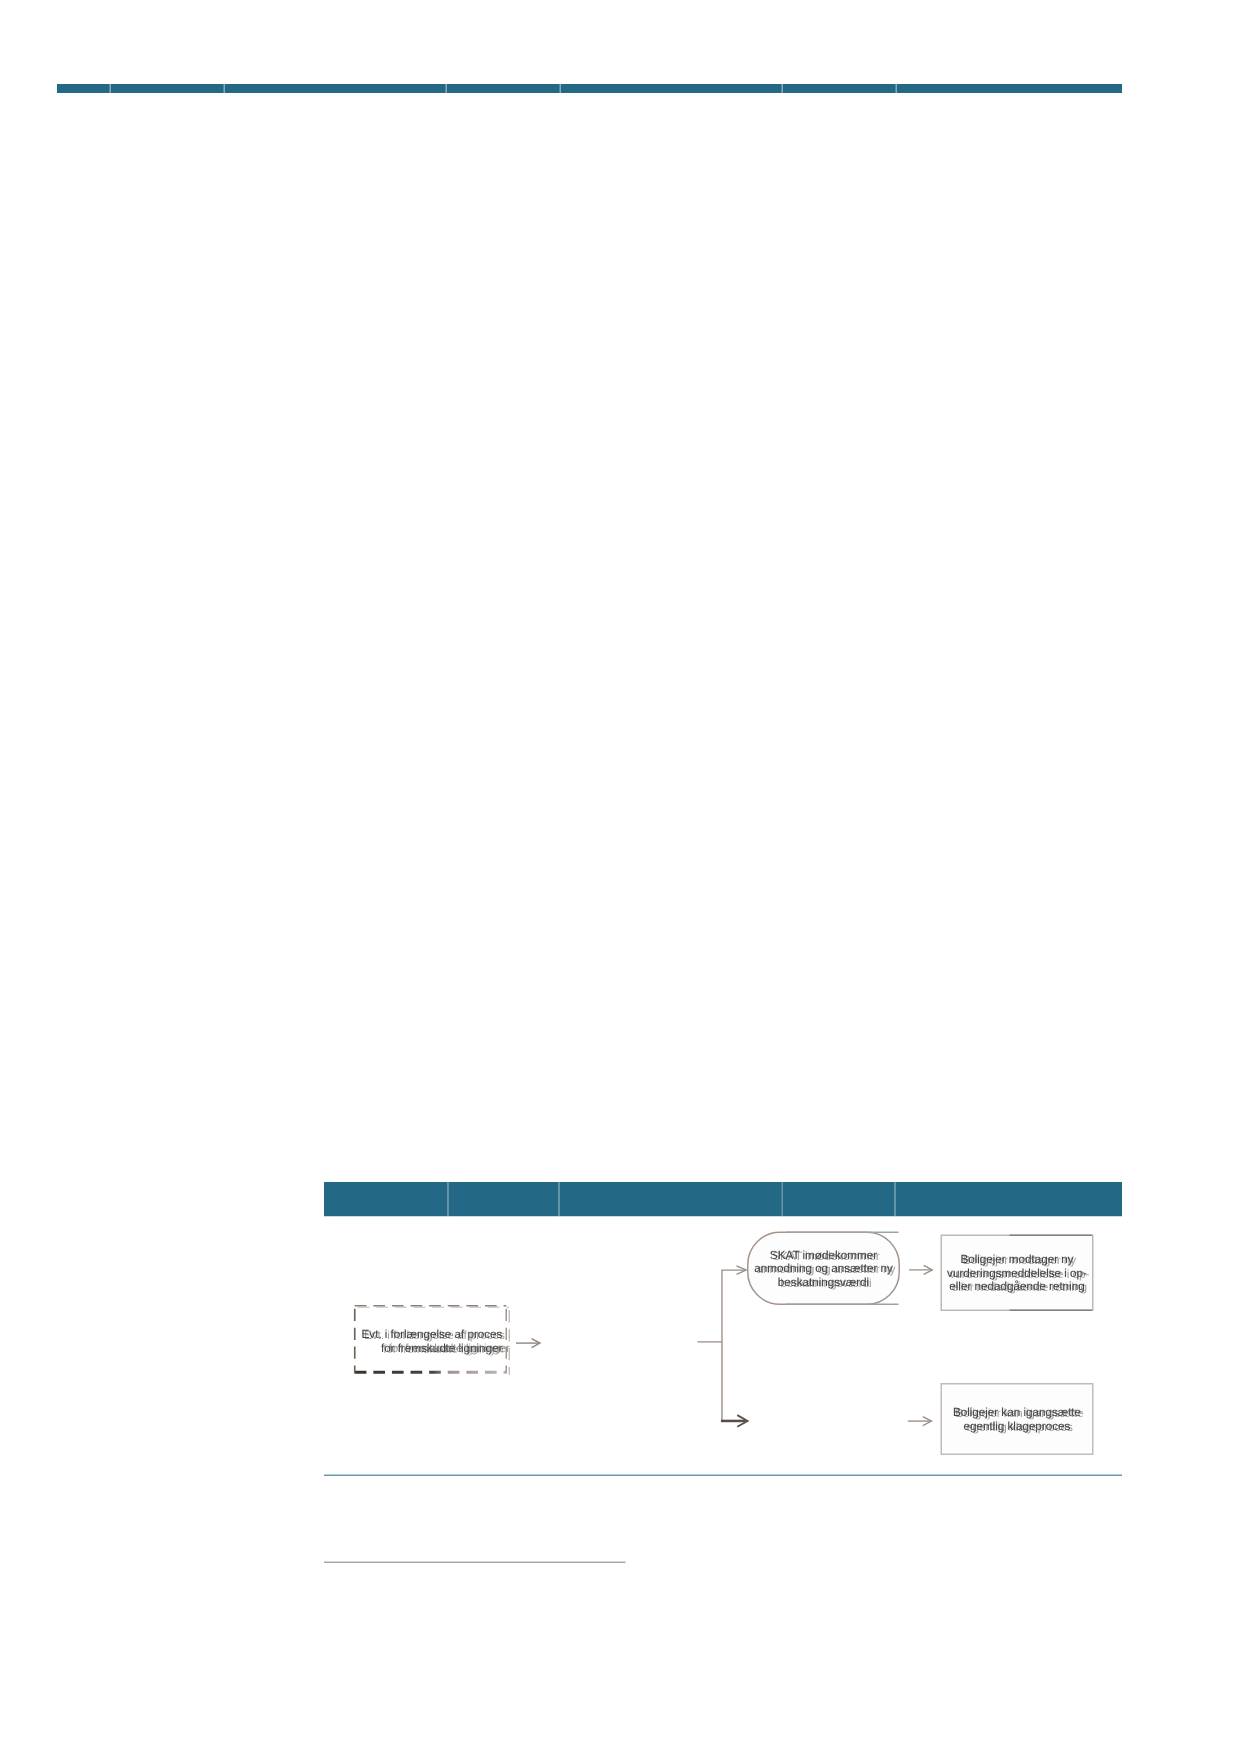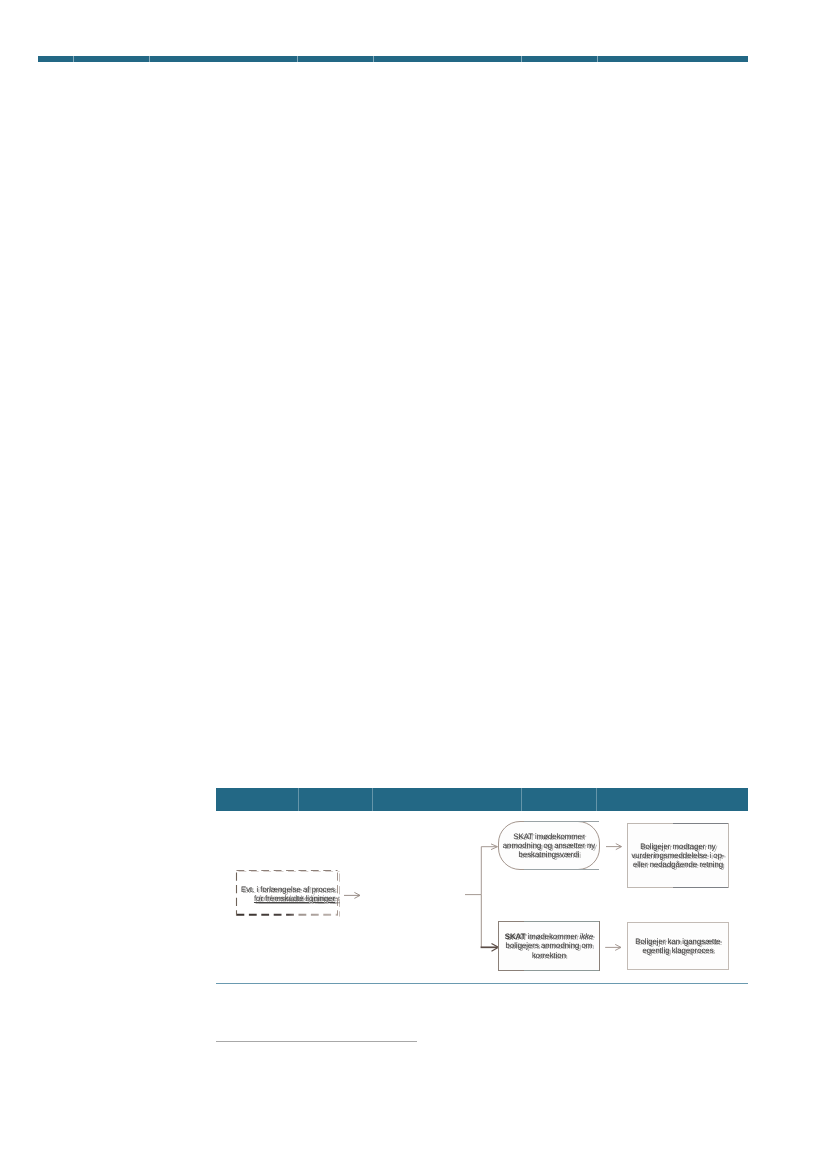--- a/index.html
+++ b/index.html
@@ -24,21 +24,21 @@
 .tbl-body{position:relative;height:195px;background:#fff;}
 
 
 .fc{position:absolute;left:0;top:0;width:532px;height:195px;}
 .node{position:absolute;box-sizing:border-box;background:#fefefe;
   display:flex;align-items:center;justify-content:center;text-align:center;
   color:#4a4441;font-family:"Liberation Sans",sans-serif;}
 .node .t{-webkit-font-smoothing:antialiased;filter:blur(0.35px) saturate(0.25);line-height:9.3px;padding:0 2px;font-size:7.9px;letter-spacing:-0.06px;
   text-shadow:1.6px 0.9px 0 rgba(104,98,96,.62), -0.3px 0 0 rgba(130,124,122,.3);}
 .fc-edges{position:absolute;left:0;top:0;}
-.node .t .hg{display:inline-block;margin-left:-5px;text-shadow:5.0px 0.3px 0 rgba(92,86,84,.62), 1.6px 0.9px 0 rgba(104,98,96,.5);text-decoration:underline;}
+.node .t .hg{display:inline-block;margin-left:-5px;text-shadow:5.0px 0.3px 0 rgba(92,86,84,.62), 1.6px 0.9px 0 rgba(104,98,96,.5);}
 .node.solid{border:1px solid #a09189;background:#fdfdfd;}
 .node.solid::after{content:"";position:absolute;left:var(--gx,9px);top:-1px;right:var(--gr,0px);bottom:-1px;
   border-top:1px solid var(--gct,#8b8f90);border-bottom:1.4px solid var(--gcb,#4e5166);pointer-events:none;}
 .node.solid.noghost::after{display:none;}
 .node.solid.noghost{border-right-color:#8b7f78;border-bottom-color:#8b7f78;}
 .node.dashed{border:none;background:transparent;}
 .node.dashed .dashbox{position:absolute;left:-1px;top:-1px;overflow:visible;pointer-events:none;}
 
 .blue-rule{position:absolute;left:216px;top:983px;width:532px;height:1px;background:#6a9ab0;}
 .fn-rule{position:absolute;left:216px;top:1041px;width:201px;height:1.2px;background:#a8a8a8;}
@@ -106,25 +106,22 @@
               <path d="M0.5 0.5 V45.5" stroke="#6f6359" stroke-width="1.1" fill="none" stroke-dasharray="8.2 4.4" stroke-dashoffset="-2"></path>
               <path d="M101.5 0.5 V45.5" stroke="#a4968f" stroke-width="1" fill="none" stroke-dasharray="8.2 4.4" stroke-dashoffset="-2"></path>
               <path d="M103.5 1.5 V46.5" stroke="#bbb0ab" stroke-width="0.8" fill="none" stroke-dasharray="8.2 4.4" stroke-dashoffset="-2"></path>
               <path d="M2.5 1.5 H103.5" stroke="#b3a8a2" stroke-width="0.9" fill="none" stroke-dasharray="7.8 4.6" opacity="0.55"></path>
             </svg>
             <div class="t">Evt. i forlængelse af proces<br><span class="hg">for fremskudte ligninger</span></div>
           </div>
           <div class="node solid" style="left: 282px; top: 10px; width: 102px; height: 49px; --gx: 25px; --gcb: #9aa3a6; --gct: #9aa3a6; border-color: rgb(164, 150, 142); border-radius: 22px;">
             <div class="t">SKAT imødekommer<br>anmodning og ansætter ny<br>beskatningsværdi</div>
           </div>
-          <div class="node solid" style="left: 411px; top: 12px; width: 102px; height: 65px; --gx: 45px; --gcb: #7e8186; --gct: #7e8186; border-color: rgb(191, 184, 178);">
+          <div class="node solid" style="left: 411px; top: 12px; width: 102px; height: 51px; --gx: 45px; --gcb: #7e8186; --gct: #7e8186; border-color: rgb(191, 184, 178);">
             <div class="t">Boligejer modtager ny<br>vurderingsmeddelelse i op-<br>eller nedadgående retning</div>
-          </div>
-          <div class="node solid" style="left: 282px; top: 110px; width: 102px; height: 50px; --gx: 25px; --gcb: #8e9a98; --gct: #8e9a98; border-color: rgb(139, 128, 120);">
-            <div class="t"><b>SKAT</b> imødekommer <i>ikke</i><br>boligejers anmodning om<br>korrektion</div>
           </div>
           <div class="node solid noghost" style="left: 411px; top: 111px; width: 102px; height: 48px; --gx: 0px; border-color: rgb(195, 187, 181);">
             <div class="t">Boligejer kan igangsætte<br>egentlig klageproces</div>
           </div>
         </div>
     </div>
   </div>
 
   <div class="blue-rule"></div>
   <div class="fn-rule"></div>

